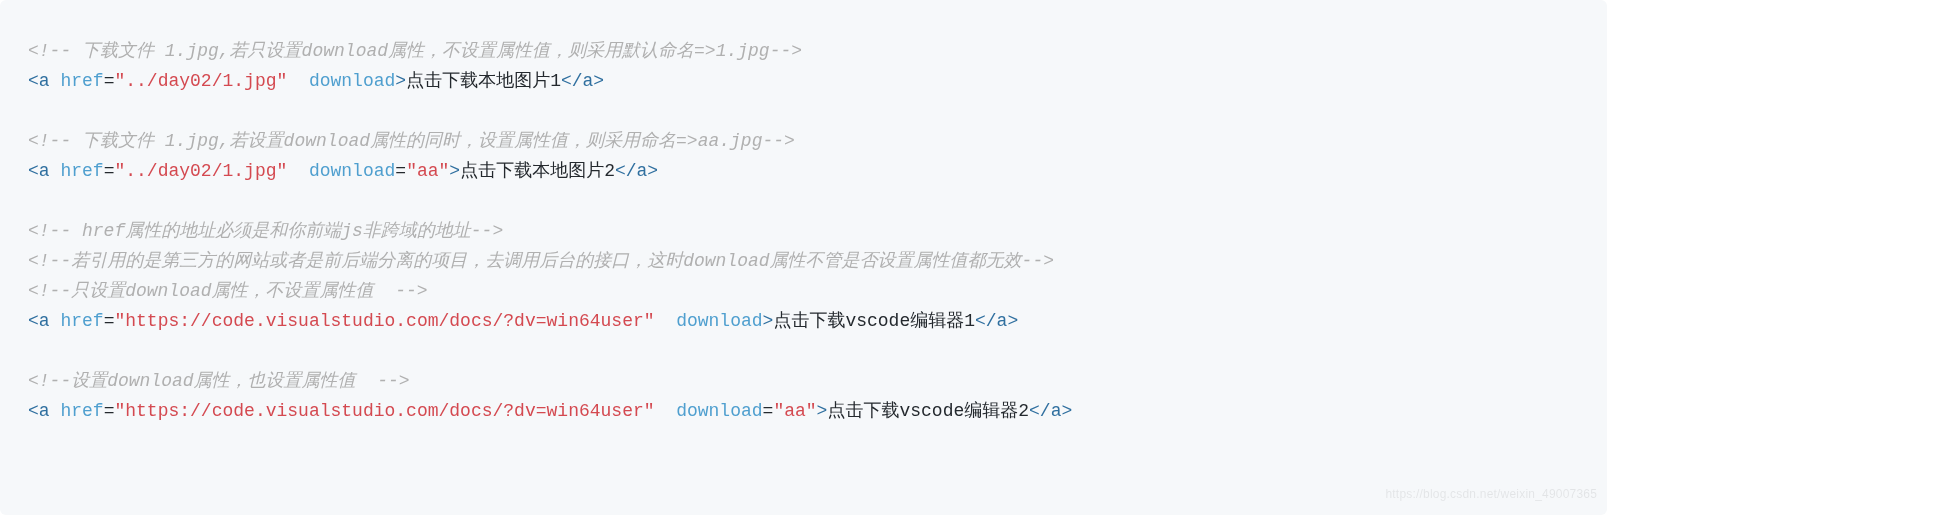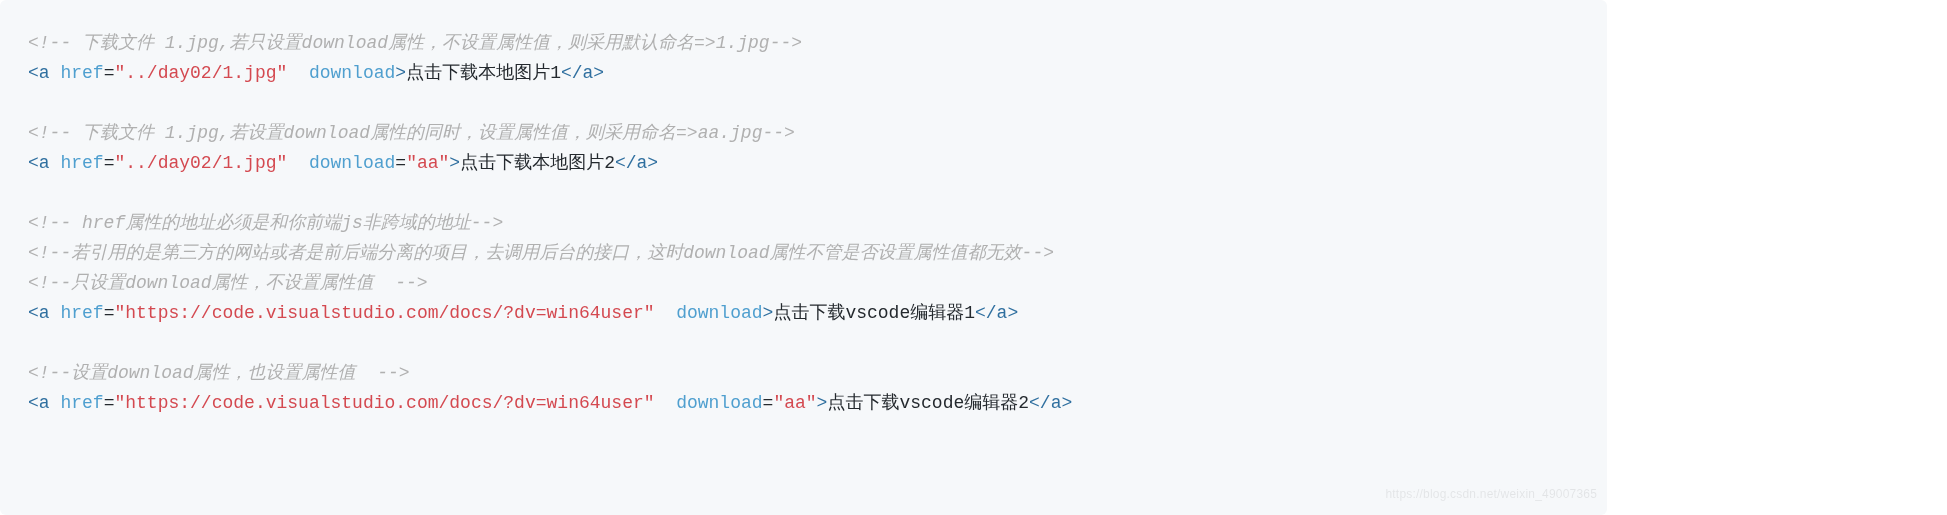--- a/index.html
+++ b/index.html
@@ -5,21 +5,21 @@
   html, body {
     margin: 0;
     padding: 0;
     background: #ffffff;
   }
   .code-block {
     box-sizing: border-box;
     width: 1607px;
     min-height: 515px;
     background: #f6f8fa;
-    padding: 28px 28px 16px 28px;
+    padding: 36px 28px 16px 28px;
     font-family: Consolas, "Courier New", ui-monospace, Menlo, monospace;
     font-size: 18px;
     line-height: 30px;
     white-space: pre;
     color: #24292e;
     border-radius: 6px;
     position: relative;
   }
   .watermark {
     position: absolute;

